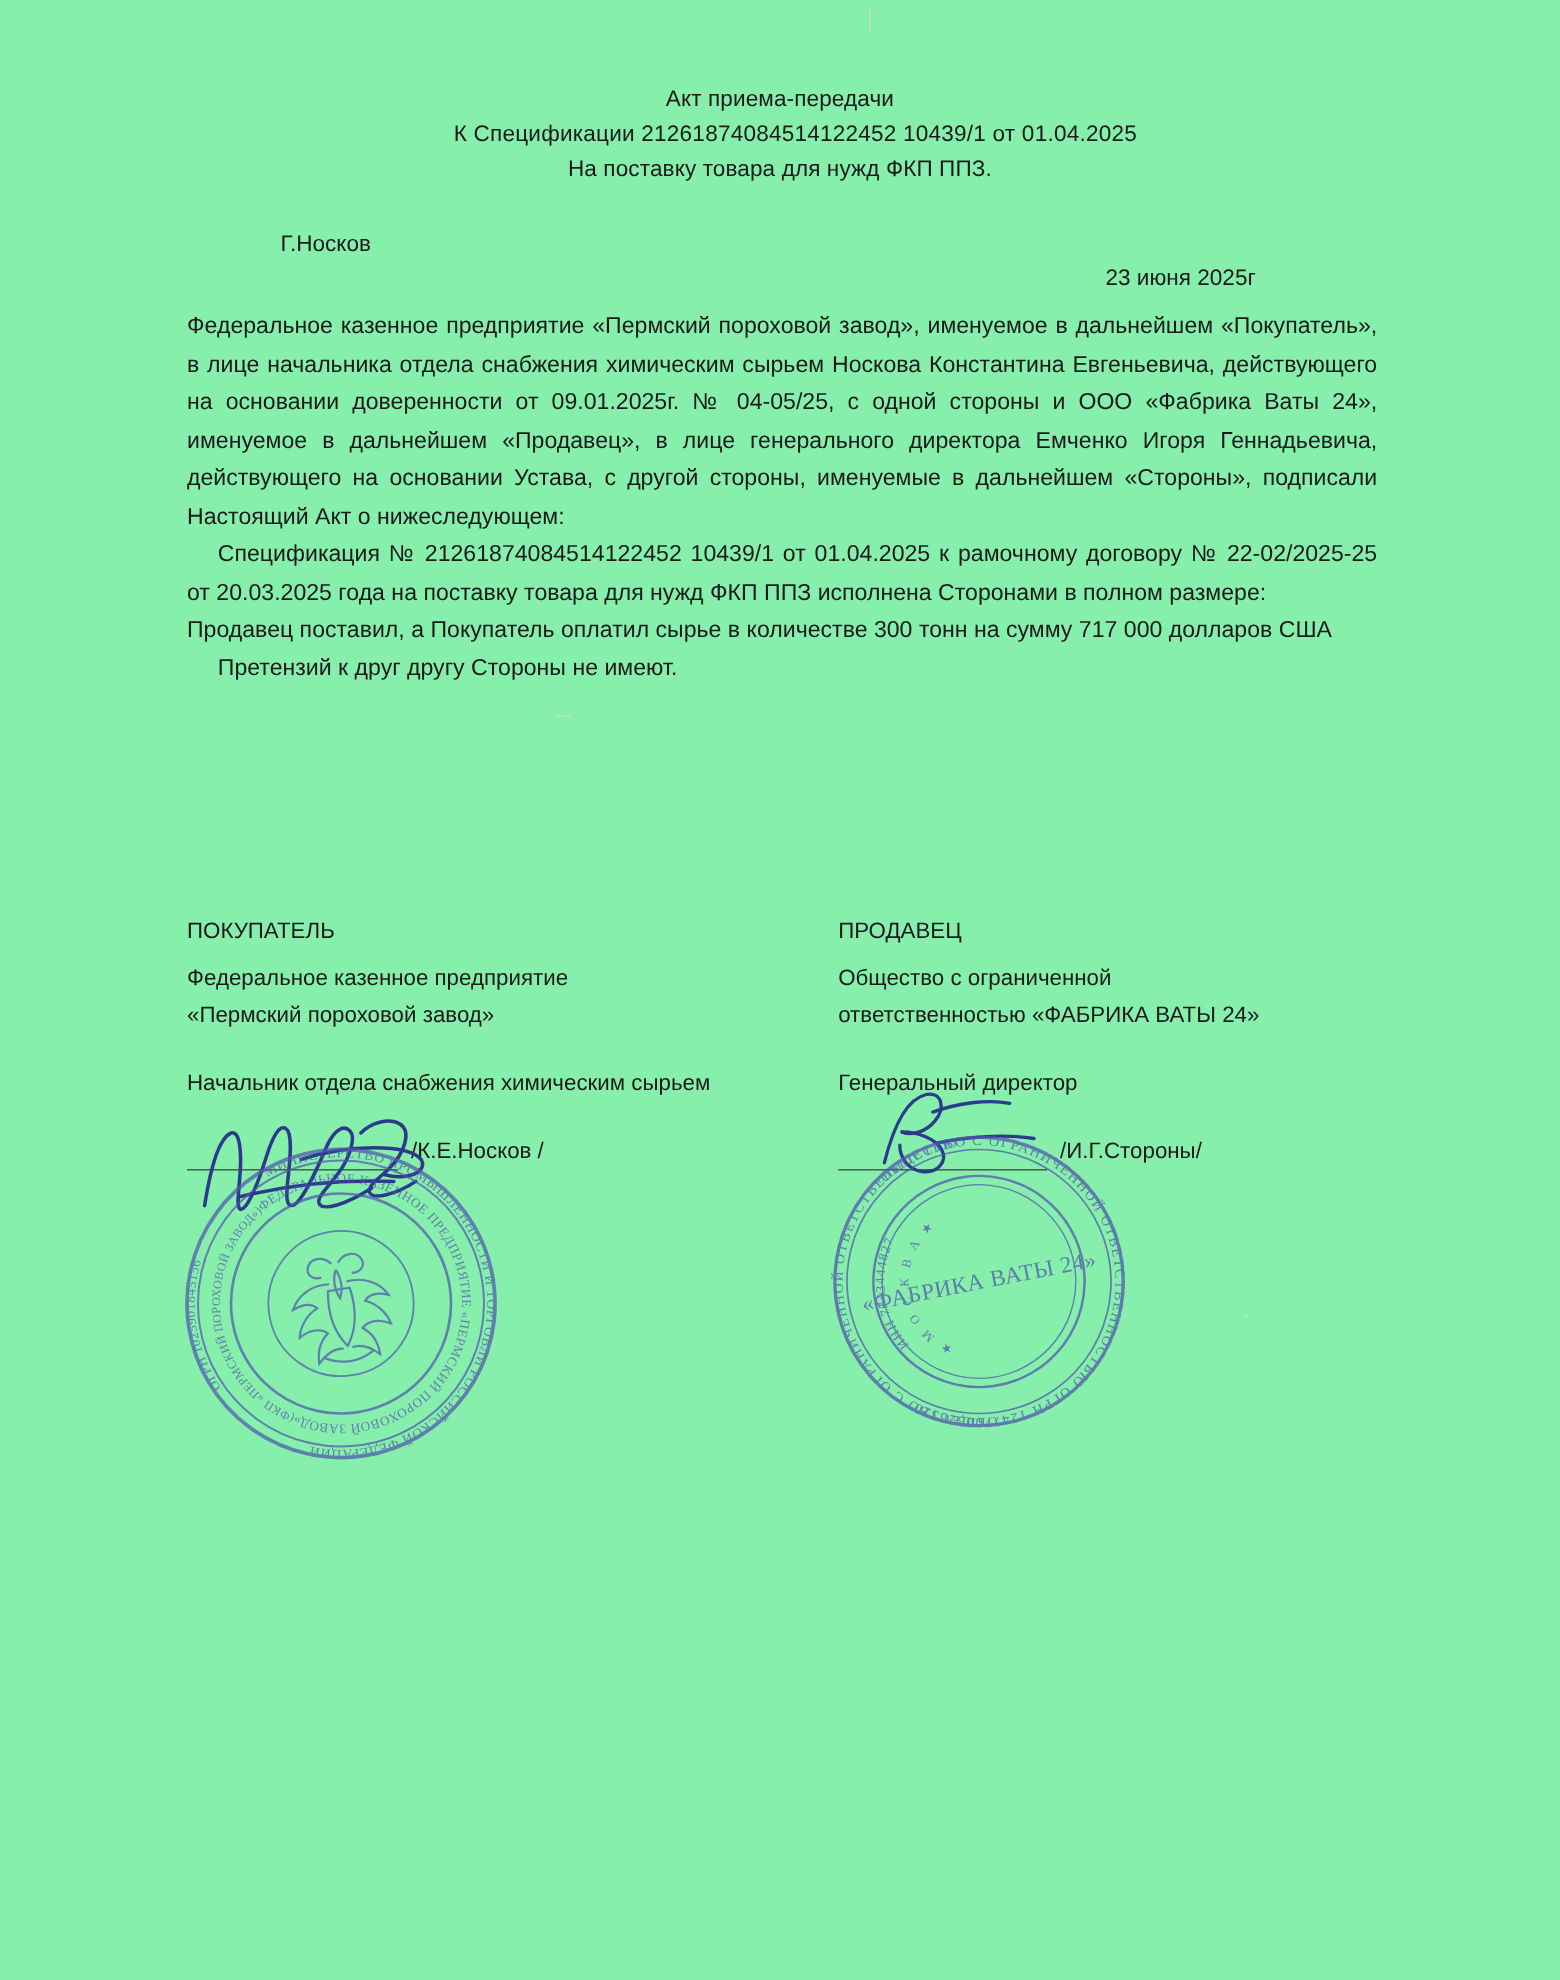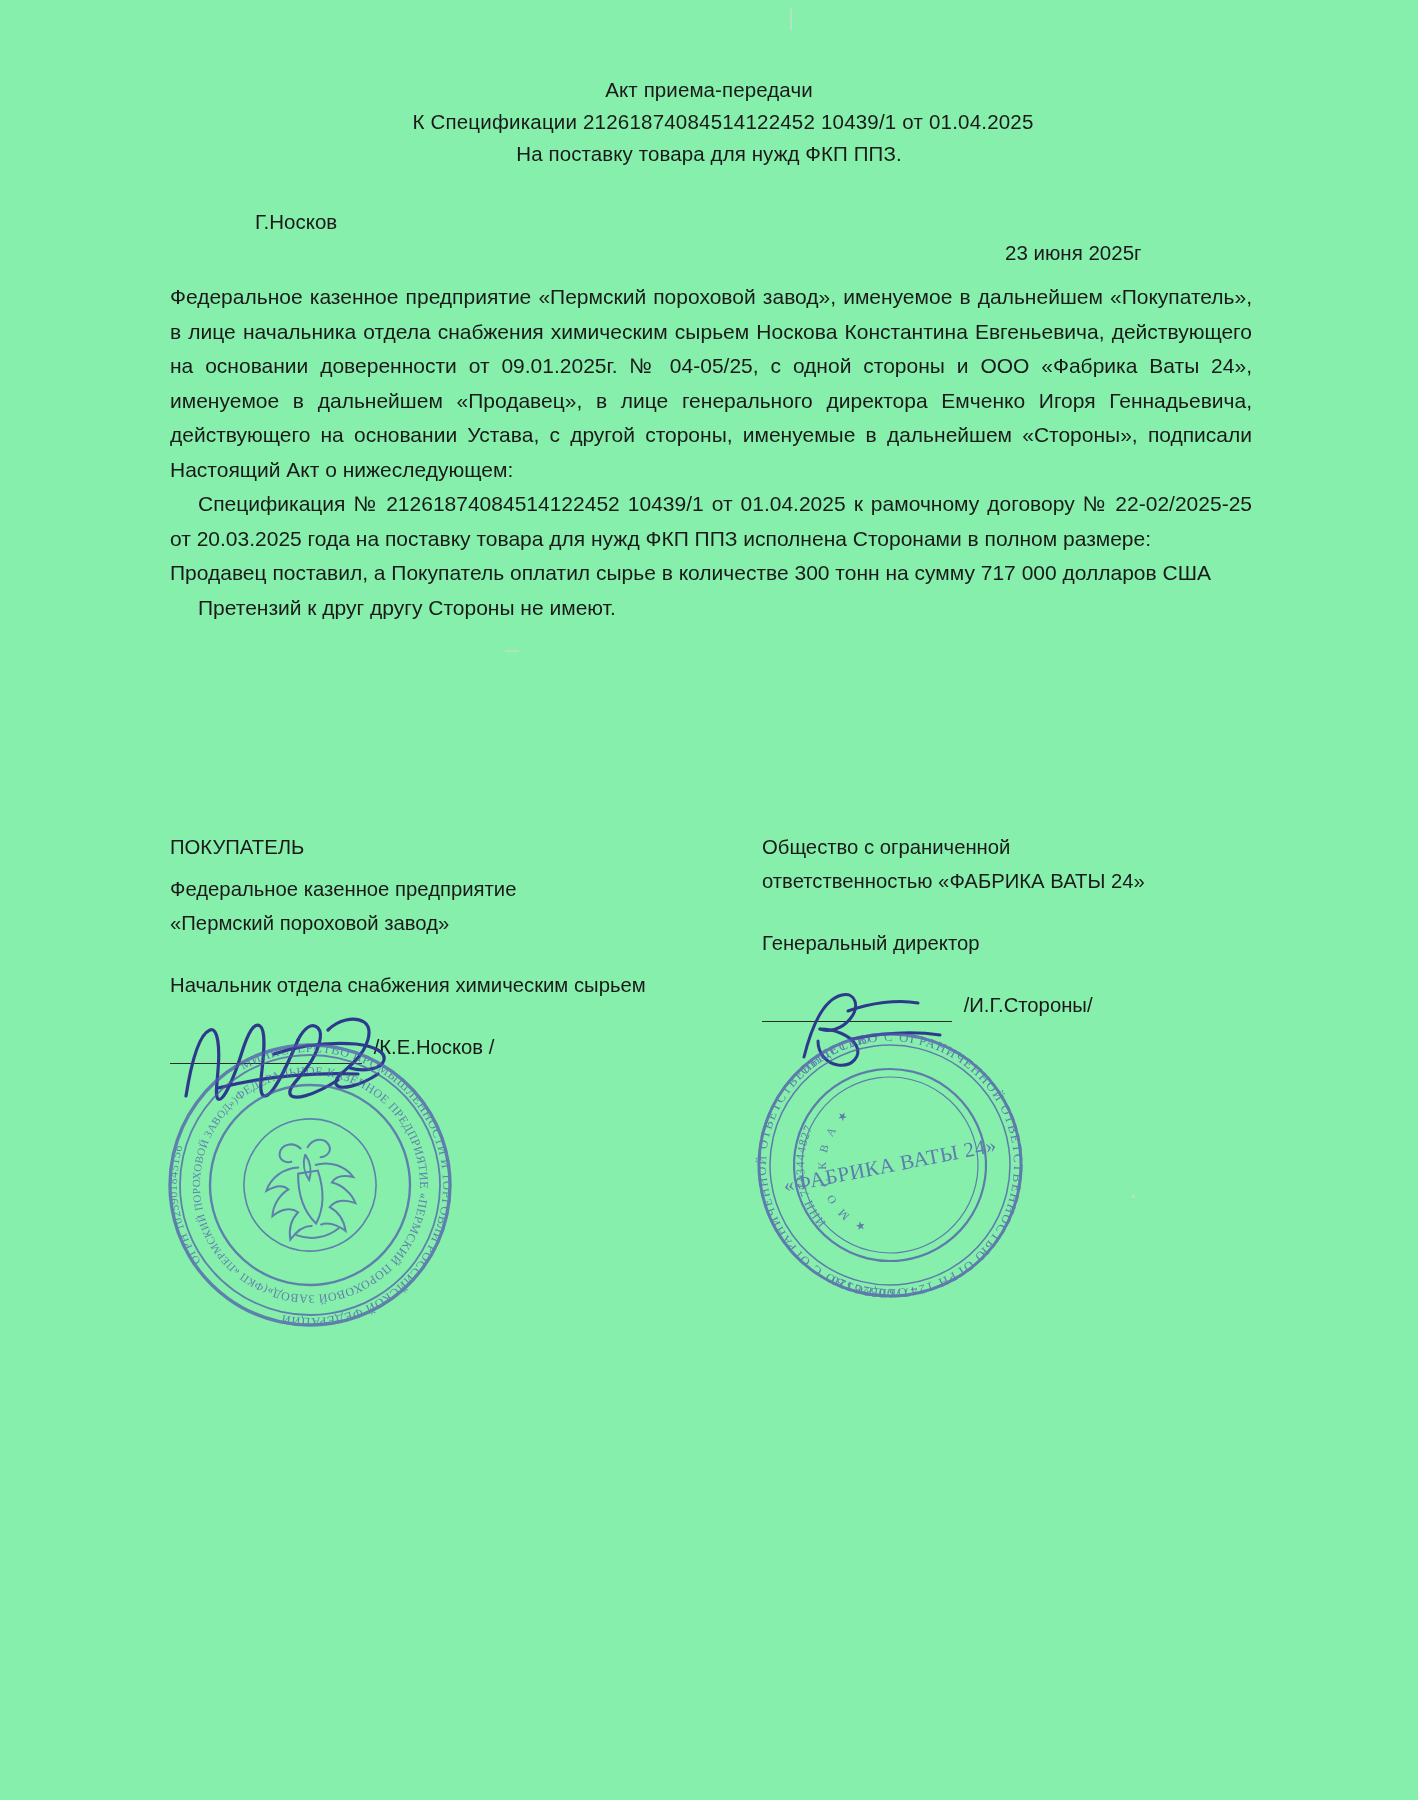--- a/index.html
+++ b/index.html
@@ -193,20 +193,21 @@
       <div class="sig-org-line">Федеральное казенное предприятие</div>
       <div class="sig-org-line">«Пермский пороховой завод»</div>
       <div class="sig-position">Начальник отдела снабжения химическим сырьем</div>
       <div class="sig-line-row">
         <span class="sig-rule"></span>
         <span class="sig-name">/К.Е.Носков /</span>
       </div>
     </div>
 
     <div class="sig-col sig-right">
+      <div class="sig-role-title">ПРОДАВЕЦ</div>
       <div class="sig-org-line">Общество с ограниченной</div>
       <div class="sig-org-line">ответственностью «ФАБРИКА ВАТЫ 24»</div>
       <div class="sig-position">Генеральный директор</div>
       <div class="sig-line-row">
         <span class="sig-rule"></span>
         <span class="sig-name">/И.Г.Стороны/</span>
       </div>
     </div>
   </div>
 

